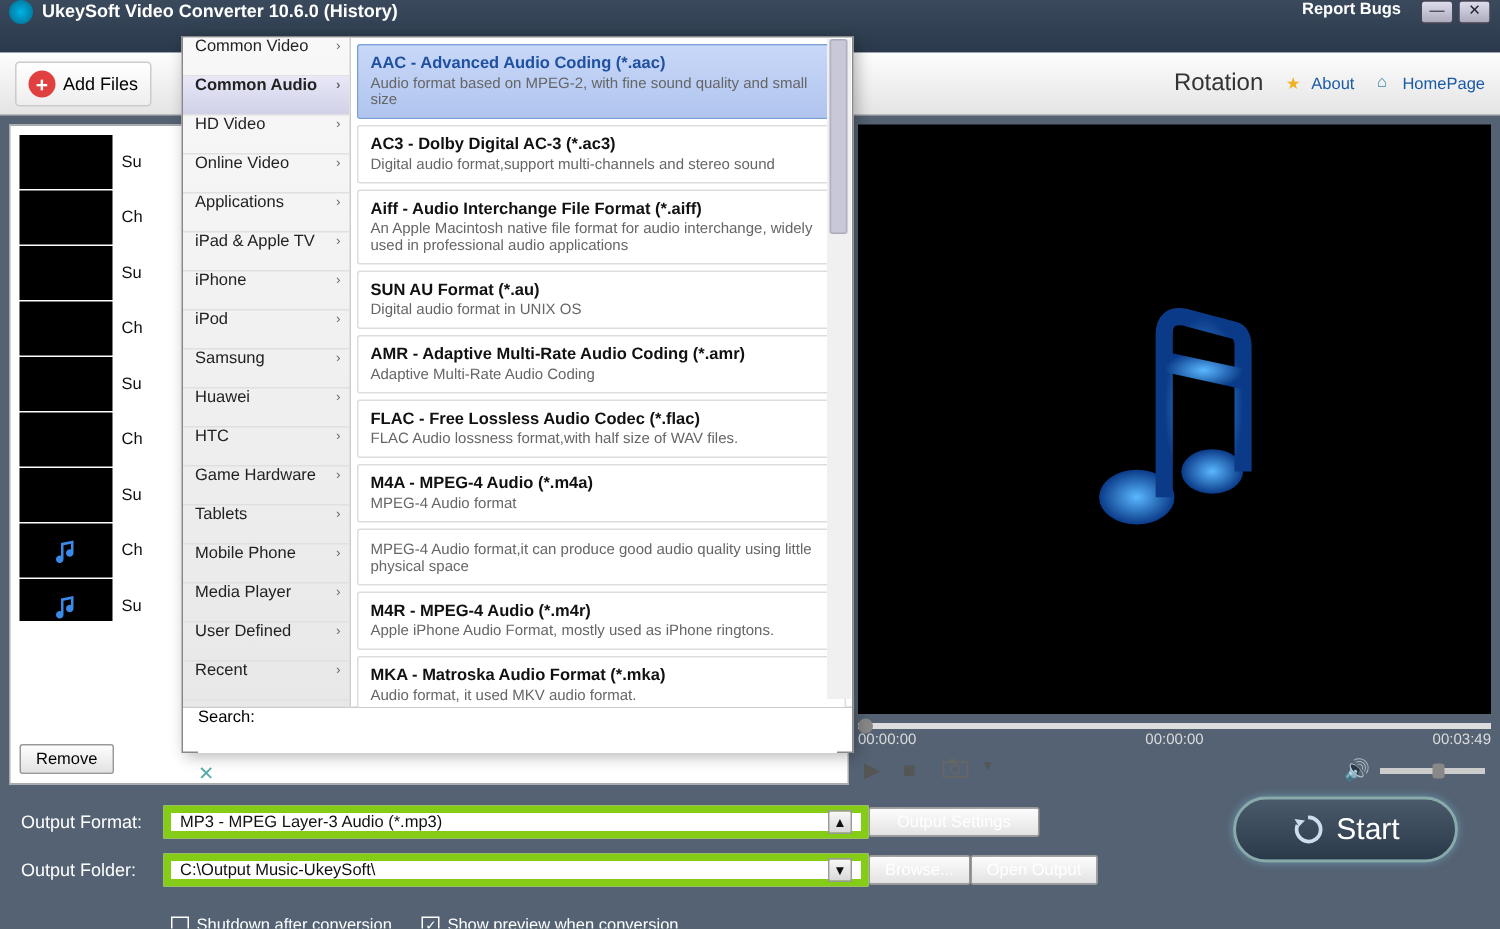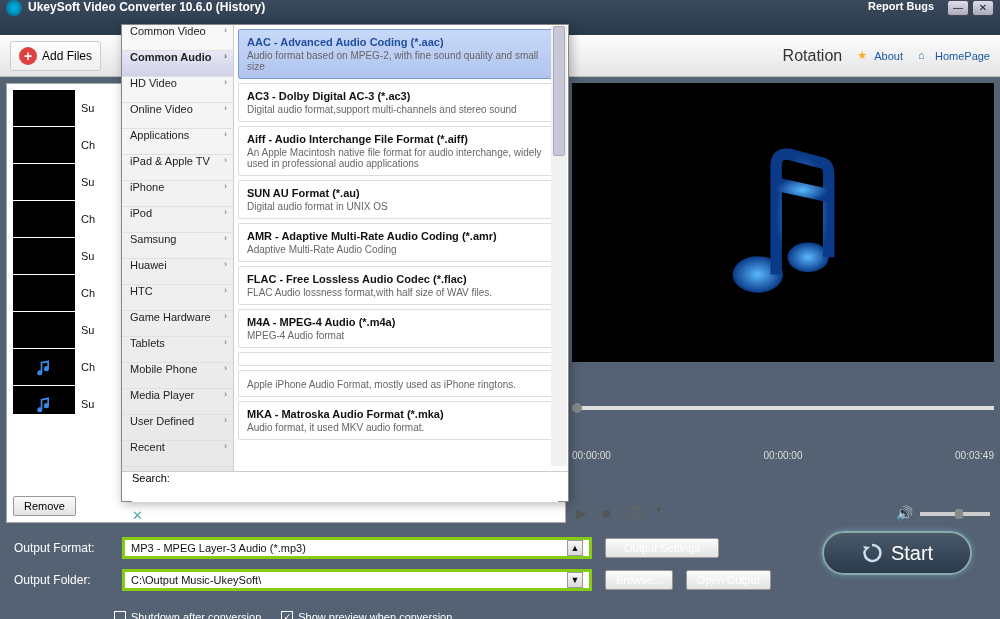--- a/index.html
+++ b/index.html
@@ -26,37 +26,37 @@
 .filelist { height:330px; overflow:hidden; padding:6px 0 0 6px; }
 .filerow { display:flex; align-items:center; margin-bottom:1px; }
 .thumb { width:62px; height:36px; background:#000; margin-right:6px; display:flex; align-items:center; justify-content:center; }
 .thumb.music svg { width:20px; height:20px; }
 .rowtext { font-size:11px; color:#111; }
 
 .seltool { position:absolute; bottom:6px; left:6px; right:6px; display:flex; gap:4px; align-items:center; }
 .btn { padding:3px 10px; font-size:11px; background:linear-gradient(#fdfdfd,#e2e2e2); border:1px solid #999; border-radius:2px; cursor:pointer; }
 
 
-.preview { flex:1; display:flex; flex-direction:column;gap:38px; }
+.preview { flex:1; display:flex; flex-direction:column; }
 .previewbox { flex:1; background:#000; position:relative; overflow:hidden; display:flex; align-items:center; justify-content:center; }
 .note { width:120px; height:160px; }
 .timeline { height:4px; background:#ddd; margin-top:6px; position:relative; }
 .timeline::before { content:''; position:absolute; left:0; top:-3px; width:10px; height:10px; background:#888; border-radius:50%; }
 .times { display:flex; justify-content:space-between; font-size:10px; color:#ddd; margin-top:2px; }
 .playbar { display:flex; align-items:center; gap:8px; margin-top:6px; padding:0 4px; }
 .pbtn { width:18px; height:18px; color:#555; cursor:pointer; font-size:14px; }
 .vol { margin-left:auto; display:flex; align-items:center; gap:6px; }
 .volslider { width:70px; height:4px; background:#ccc; position:relative; }
 .volslider::after { content:''; position:absolute; left:50%; top:-3px; width:8px; height:10px; background:#888; border-radius:2px; }
 
 
 .bottom { padding:14px 14px 8px 14px; color:#fff; font-size:12px; }
-.brow { display:flex; align-items:center; margin-bottom:10px; gap:13px; }
+.brow { display:flex; align-items:center; margin-bottom:10px; gap:0; }
 .blabel { width:95px; }
-.combo { flex:0 0 470px; height:22px; background:#fff; border:3px solid #84cc16; display:flex; align-items:center; padding:0 6px; color:#111; font-size:11px; position:relative; }
+.combo { flex:0 0 470px; height:22px; background:#fff; border:5px solid #84cc16; display:flex; align-items:center; padding:0 6px; color:#111; font-size:11px; position:relative; }
 .combo .arrow { margin-left:auto; width:16px; height:16px; background:linear-gradient(#f8f8f8,#d8d8d8); border:1px solid #999; text-align:center; line-height:14px; font-size:9px; cursor:pointer; }
 .startbtn { position:absolute; right:28px; bottom:44px; width:150px; height:44px; background:linear-gradient(#4a5a6a,#2a3a4a); border:2px solid #8aa; border-radius:22px; color:#fff; font-size:20px; display:flex; align-items:center; justify-content:center; gap:8px; cursor:pointer; box-shadow:0 0 6px rgba(130,200,230,.5); }
 .checks { display:flex; gap:20px; margin-left:100px;margin-top:20px; }
 .chk { display:flex; align-items:center; gap:5px; font-size:11px; }
 .chkbox { width:12px; height:12px; border:1px solid #fff; display:flex; align-items:center; justify-content:center; font-size:9px; color:#fff; }
 
 
 .popup { position:absolute; left:121px; top:24px; width:448px; height:478px; background:#fff; border:1px solid #888; box-shadow:2px 2px 10px rgba(0,0,0,.3); display:flex; flex-direction:column; z-index:50; }
 .pbody { flex:1; display:flex; overflow:hidden; }
 .cats { width:112px; background:linear-gradient(#f8f8f8,#e8e8e8); border-right:1px solid #ccc; overflow:hidden; }
@@ -329,22 +329,24 @@
         </div>
         <div class="fmt">
           <div class="ftitle">FLAC - Free Lossless Audio Codec (*.flac)</div>
           <div class="fdesc">FLAC Audio lossness format,with half size of WAV files.</div>
         </div>
         <div class="fmt">
           <div class="ftitle">M4A - MPEG-4 Audio (*.m4a)</div>
           <div class="fdesc">MPEG-4 Audio format</div>
         </div>
         <div class="fmt">
-        </div>
-        <div class="fmt">
+          <div class="fdesc">MPEG-4 Audio format,it can produce good audio quality using little physical space</div>
+        </div>
+        <div class="fmt">
+          <div class="ftitle">M4R - MPEG-4 Audio (*.m4r)</div>
           <div class="fdesc">Apple iPhone Audio Format, mostly used as iPhone ringtons.</div>
         </div>
         <div class="fmt">
           <div class="ftitle">MKA - Matroska Audio Format (*.mka)</div>
           <div class="fdesc">Audio format, it used MKV audio format.</div>
         </div>
       </div>
     <div class="scrollbar">
         <div class="sthumb"></div>
       </div>

